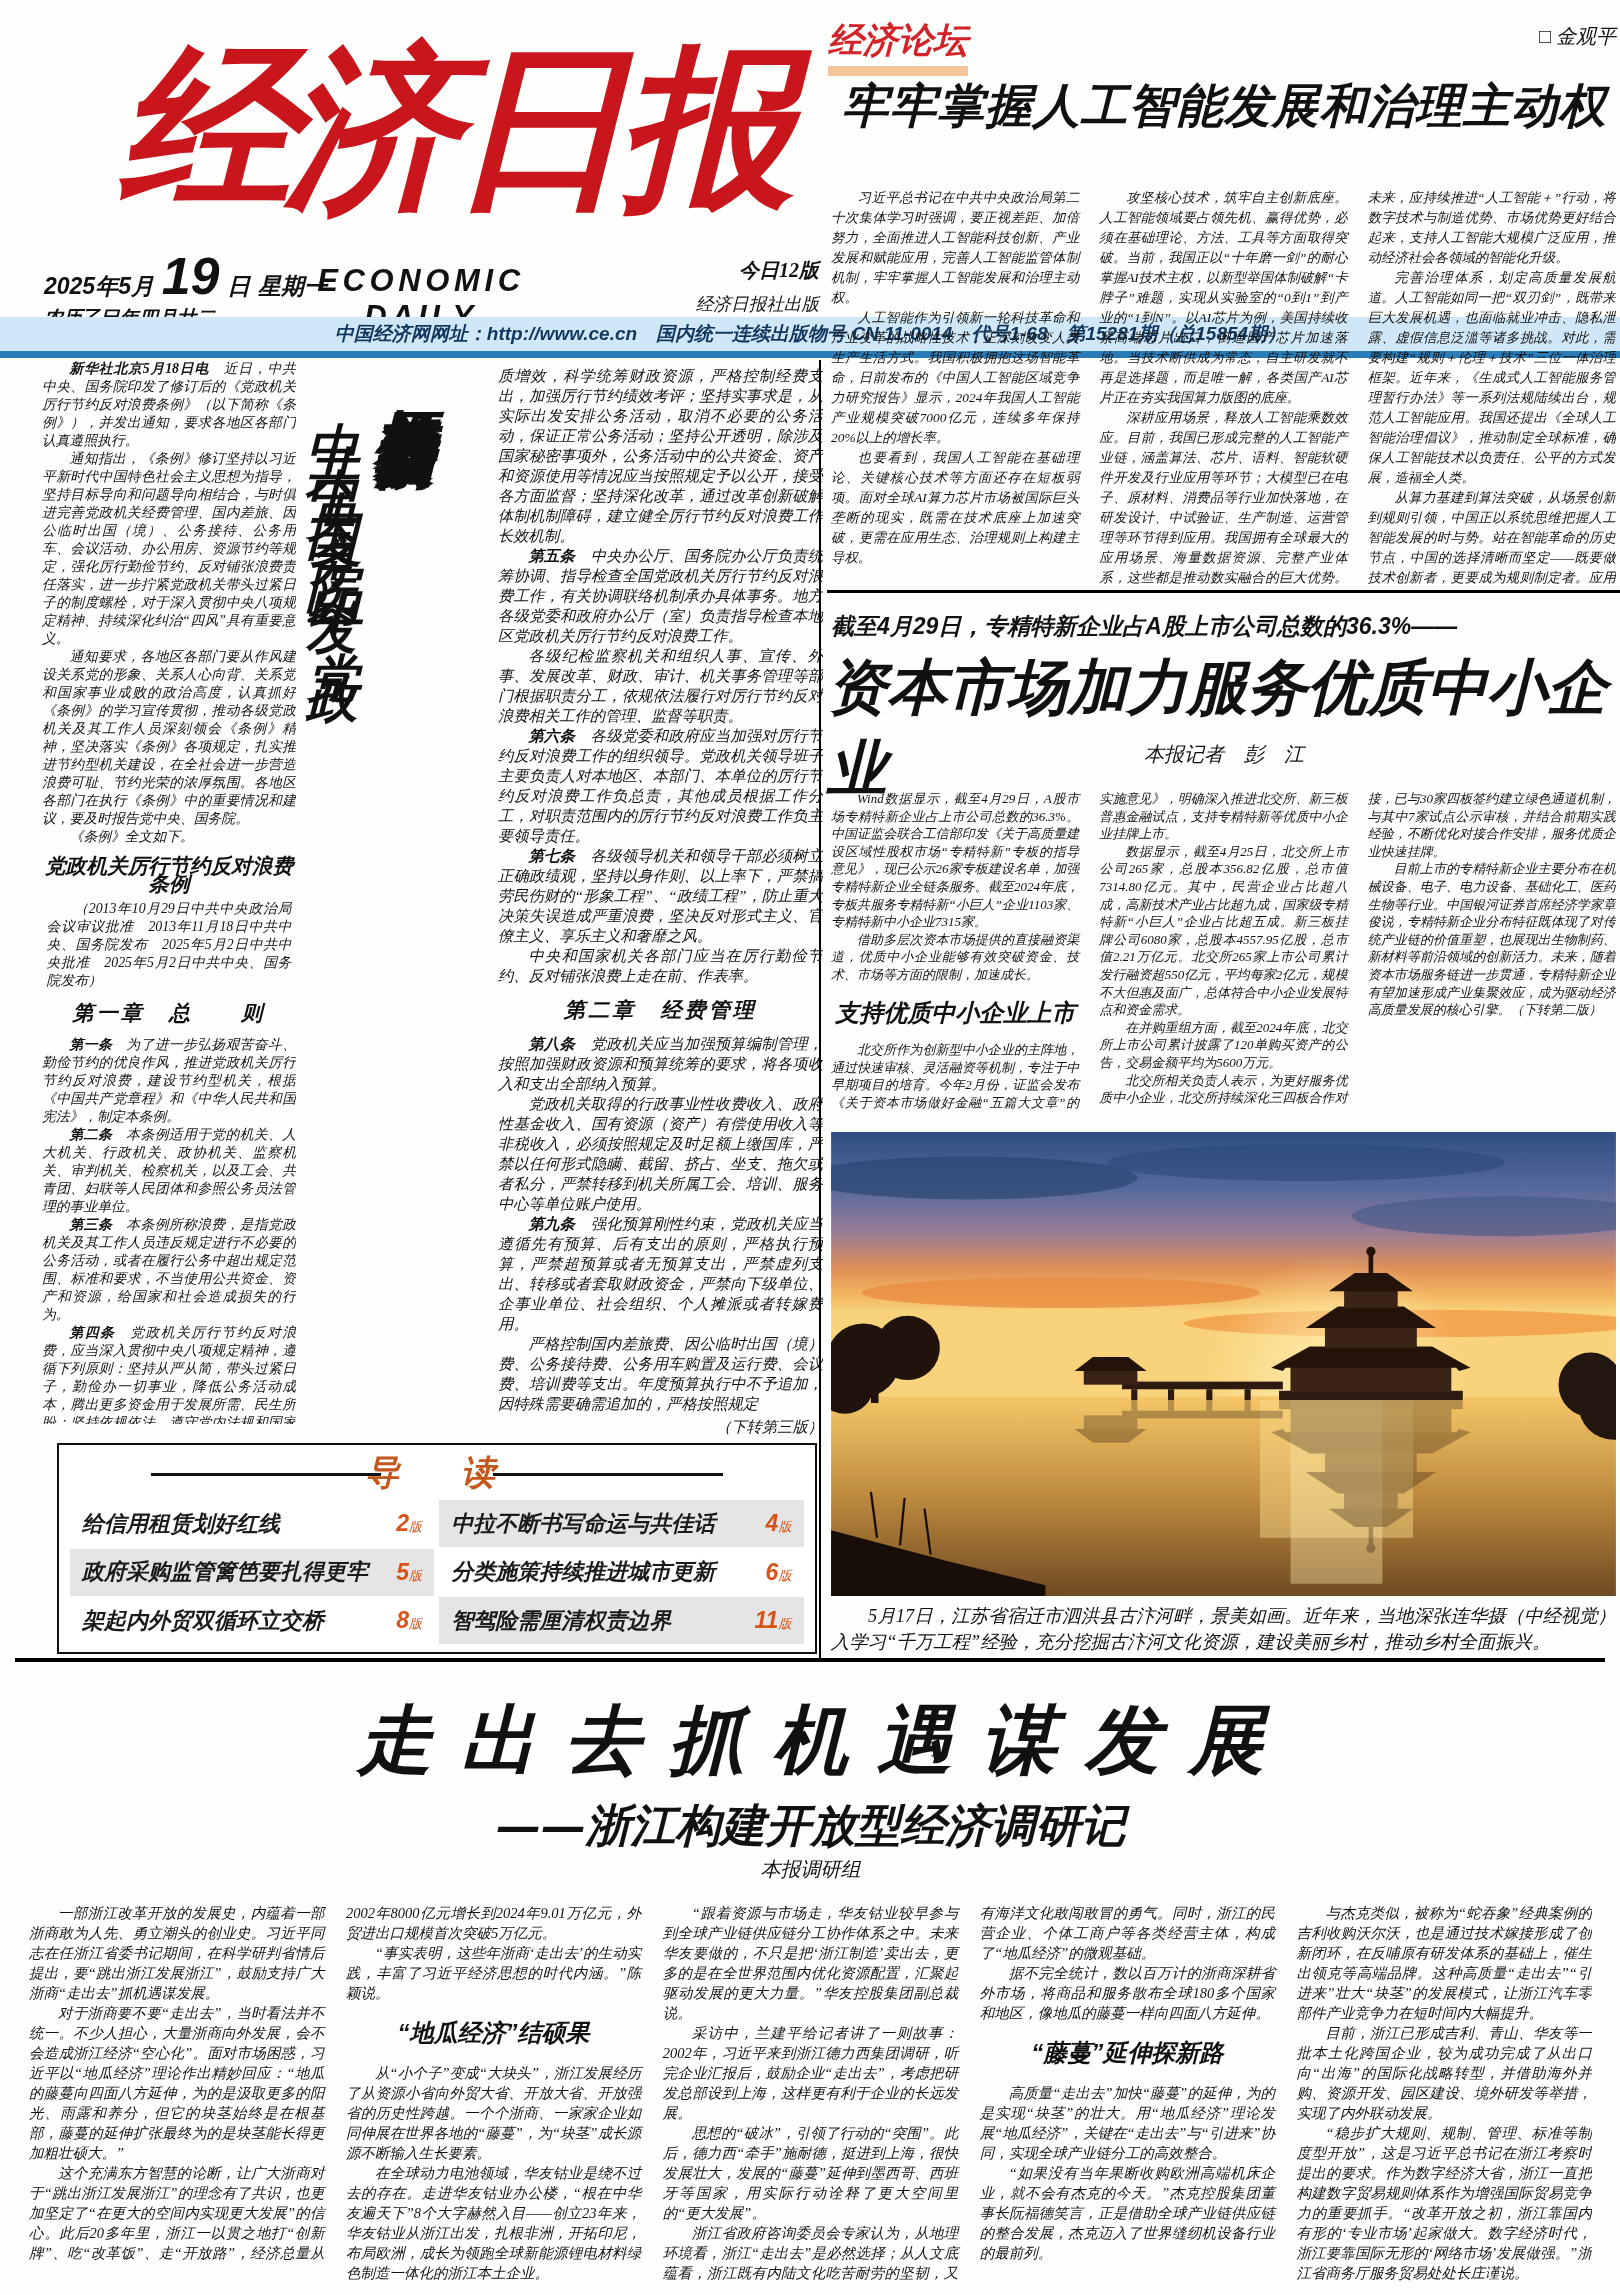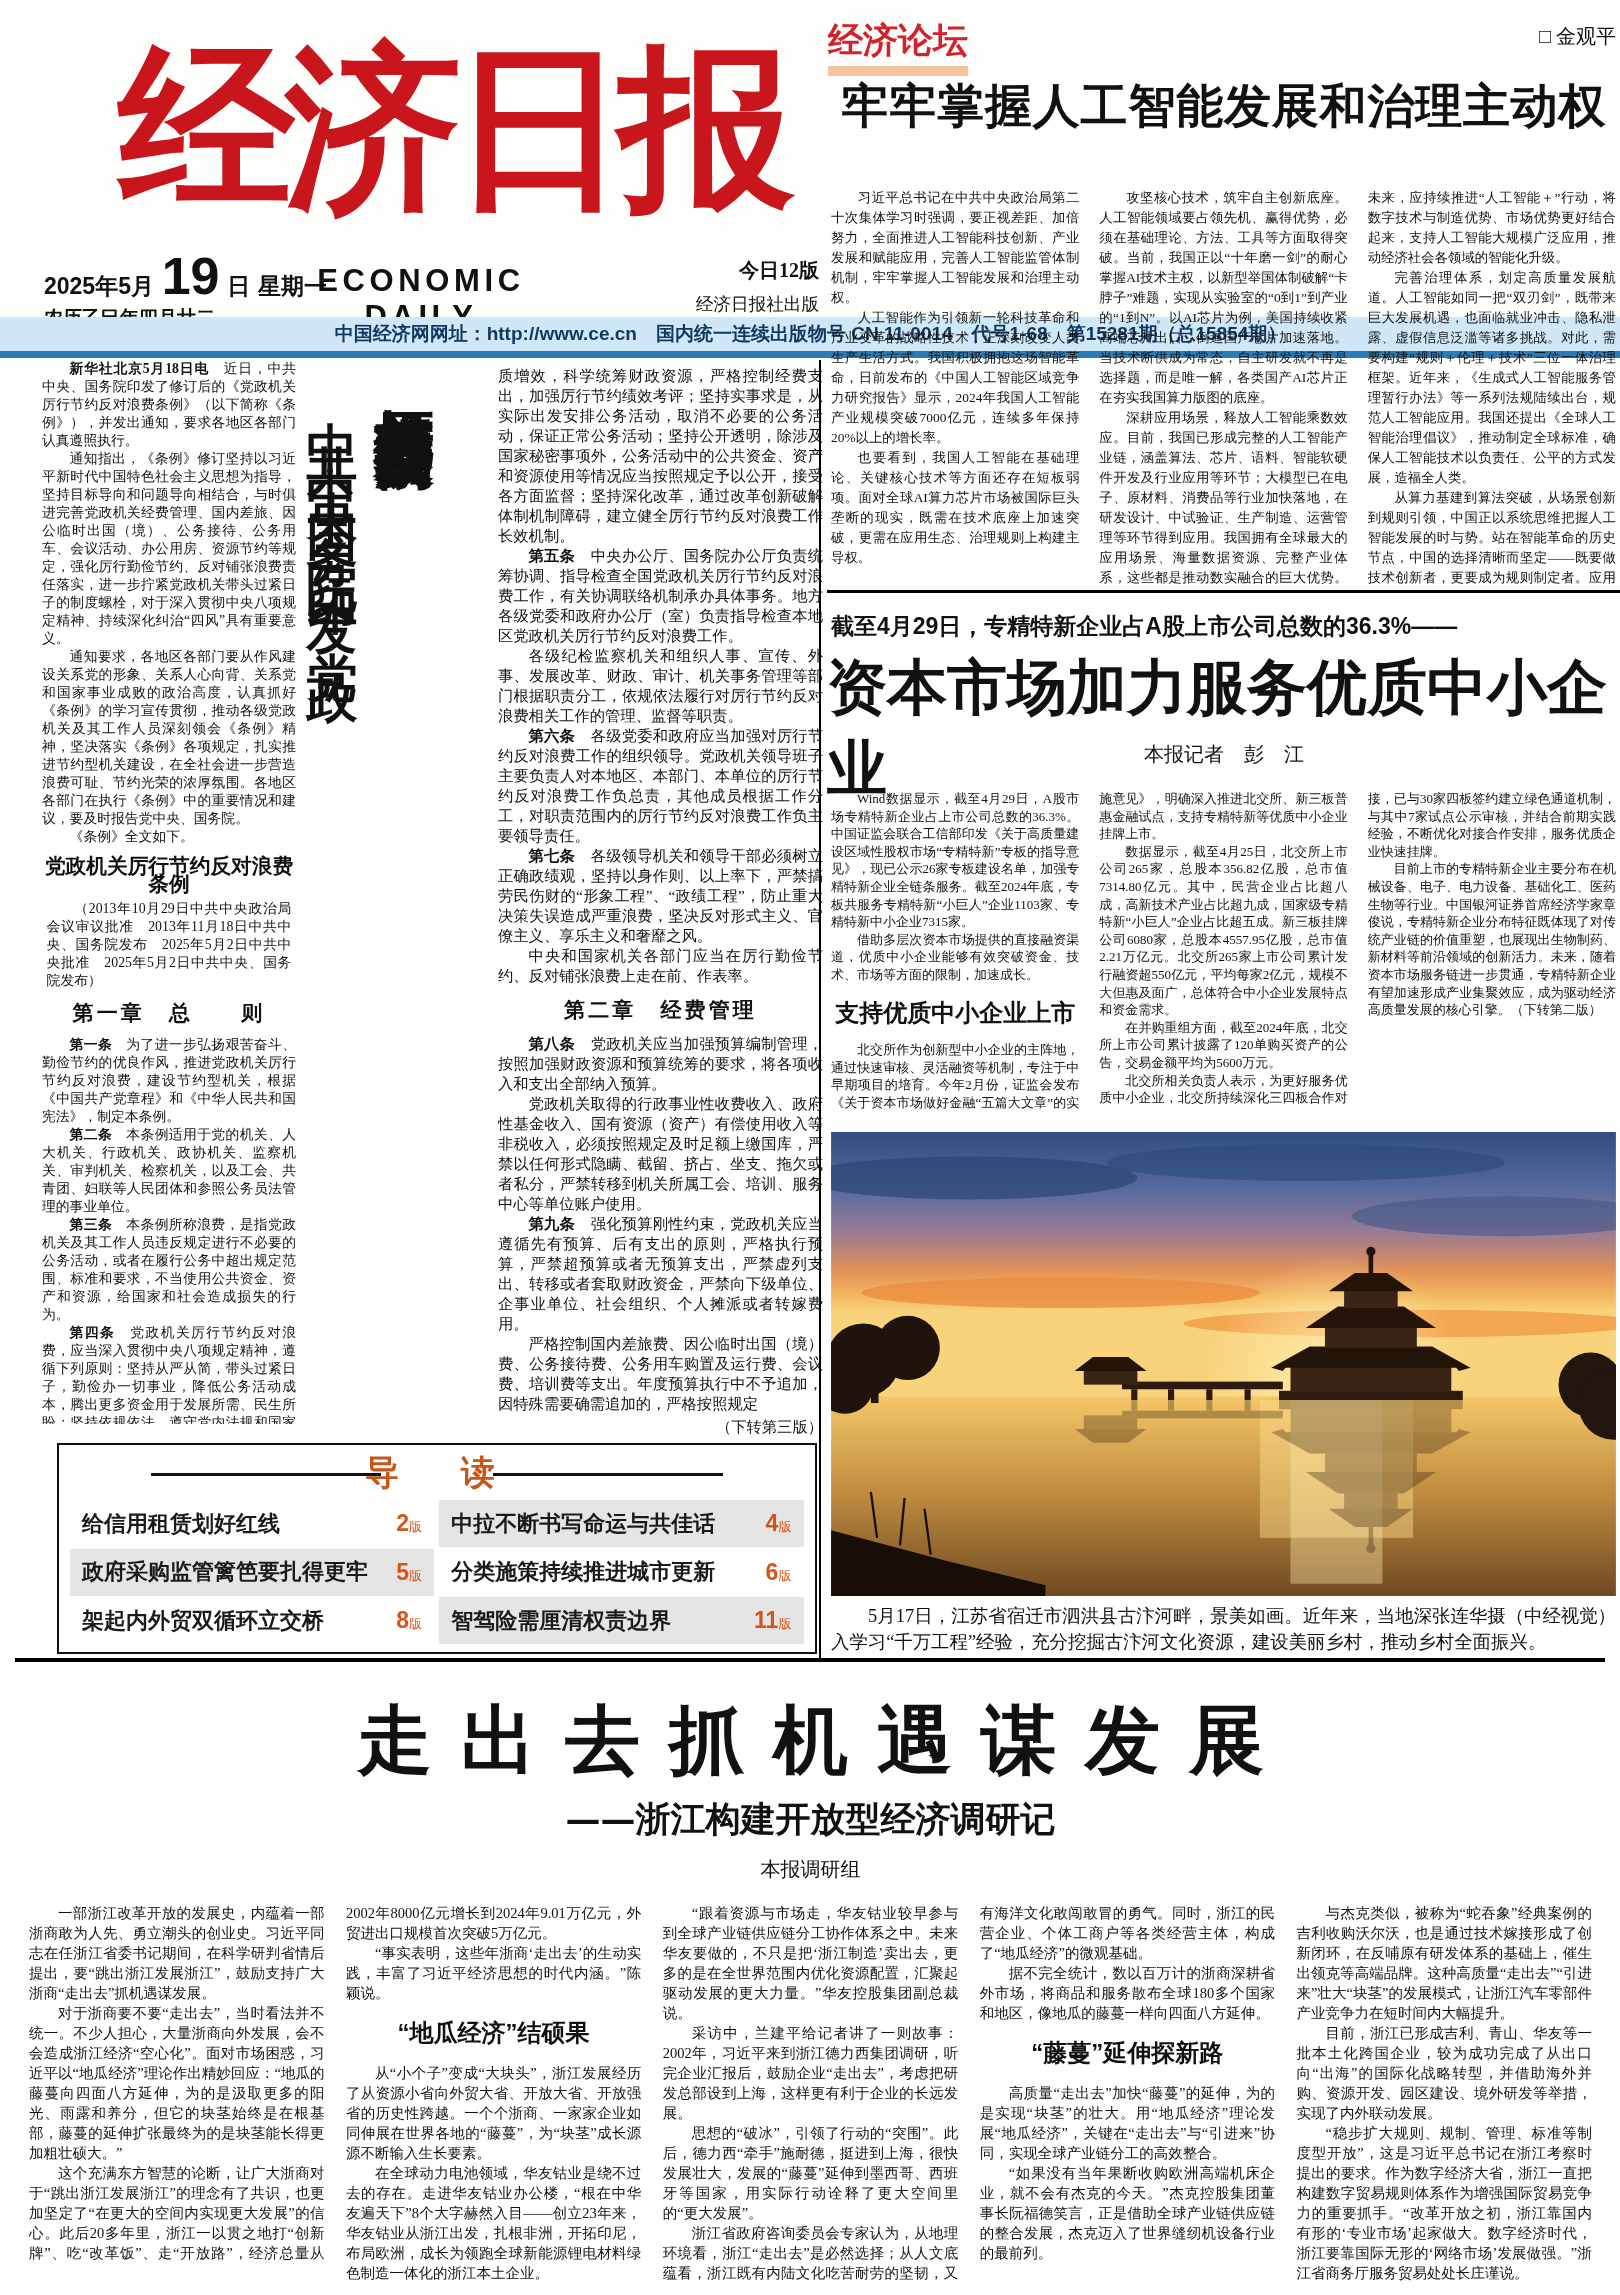--- a/index.html
+++ b/index.html
@@ -1,17 +1,17 @@
 <!DOCTYPE html>
 <html style="font-size:12.3px"><head>
 <meta charset="utf-8">
 <style>
   html,body{margin:0;padding:0;background:#e8e8e8;}
   .page{position:relative;width:1621px;height:2295px;background:#fefefc;overflow:hidden;
-        font-family:"Liberation Serif",serif;color:#111;}
+        font-family:"Liberation Serif",serif;color:#111;font-style:italic;}
   
   .masthead{position:absolute;left:115px;top:4.6px;width:674px;height:253px;
     font-size:176px;line-height:245px;font-weight:bold;letter-spacing:-9.2px;
     color:#c9161d;text-align:center;font-family:"DejaVu Serif",serif;}
   .date-block{position:absolute;left:44px;top:253px;width:291px;display:flex;align-items:baseline;gap:7.7px;
     font-family:"Liberation Sans",sans-serif;}
   .date-ym,.date-d-suffix,.date-week{font-size:23px;font-weight:bold;}
   .date-day{font-size:52px;font-weight:bold;line-height:46px;}
   .lunar{position:absolute;left:44px;top:305px;font-size:19px;font-weight:bold;font-family:"DejaVu Serif",serif;}
   .eng-title{position:absolute;left:268px;top:263px;width:306px;text-align:center;
@@ -87,21 +87,21 @@
   
   .photo{position:absolute;left:831px;top:1132px;width:785px;height:464px;overflow:hidden;}
   .caption{position:absolute;left:831px;top:1603px;width:785px;font-size:18.4px;line-height:26px;
     text-align:justify;}
   .caption .credit{float:right;}
   
   .zj-headline{position:absolute;left:0;top:1691px;width:1621px;text-align:center;
     font-size:75px;font-weight:900;font-family:"Liberation Sans",sans-serif;
     letter-spacing:29px;padding-left:29px;box-sizing:border-box;}
   .zj-subtitle{position:absolute;left:0;top:1796px;width:1621px;text-align:center;
-    font-size:35px;font-weight:bold;font-family:"DejaVu Serif",serif;}
+    font-size:45px;font-weight:bold;font-family:"DejaVu Serif",serif;}
   .zj-byline{position:absolute;left:0;top:1856px;width:1621px;text-align:center;font-size:20px;}
   .zj-body{position:absolute;left:29px;top:1903px;width:1563px;height:392px;
     column-count:5;column-gap:21.4px;column-fill:auto;overflow:hidden;
     font-size:14.5px;line-height:20px;text-align:justify;}
   .zj-body h3{break-inside:avoid;}
 </style>
 </head>
 <body>
 
 <div class="page">

